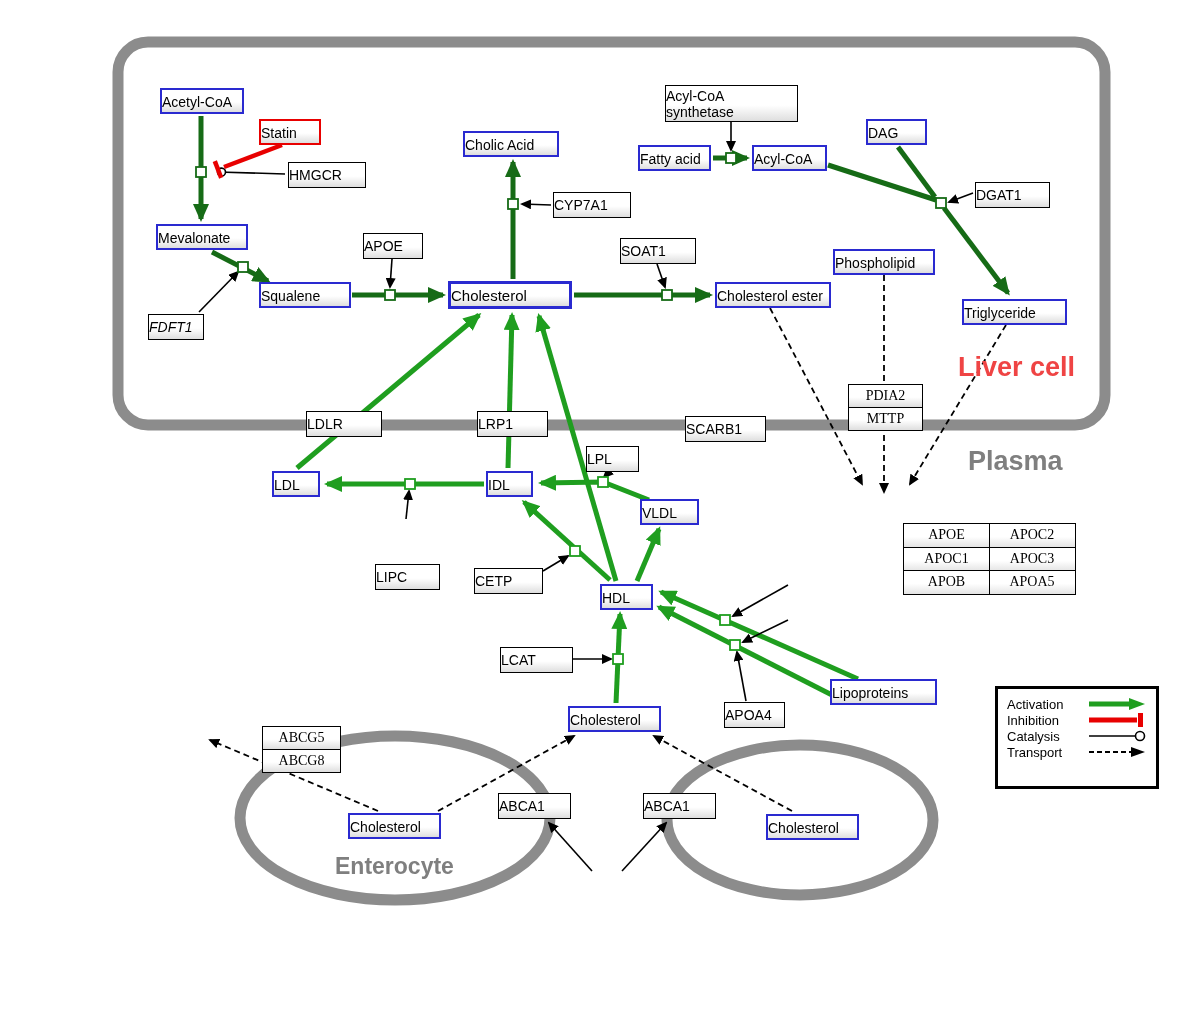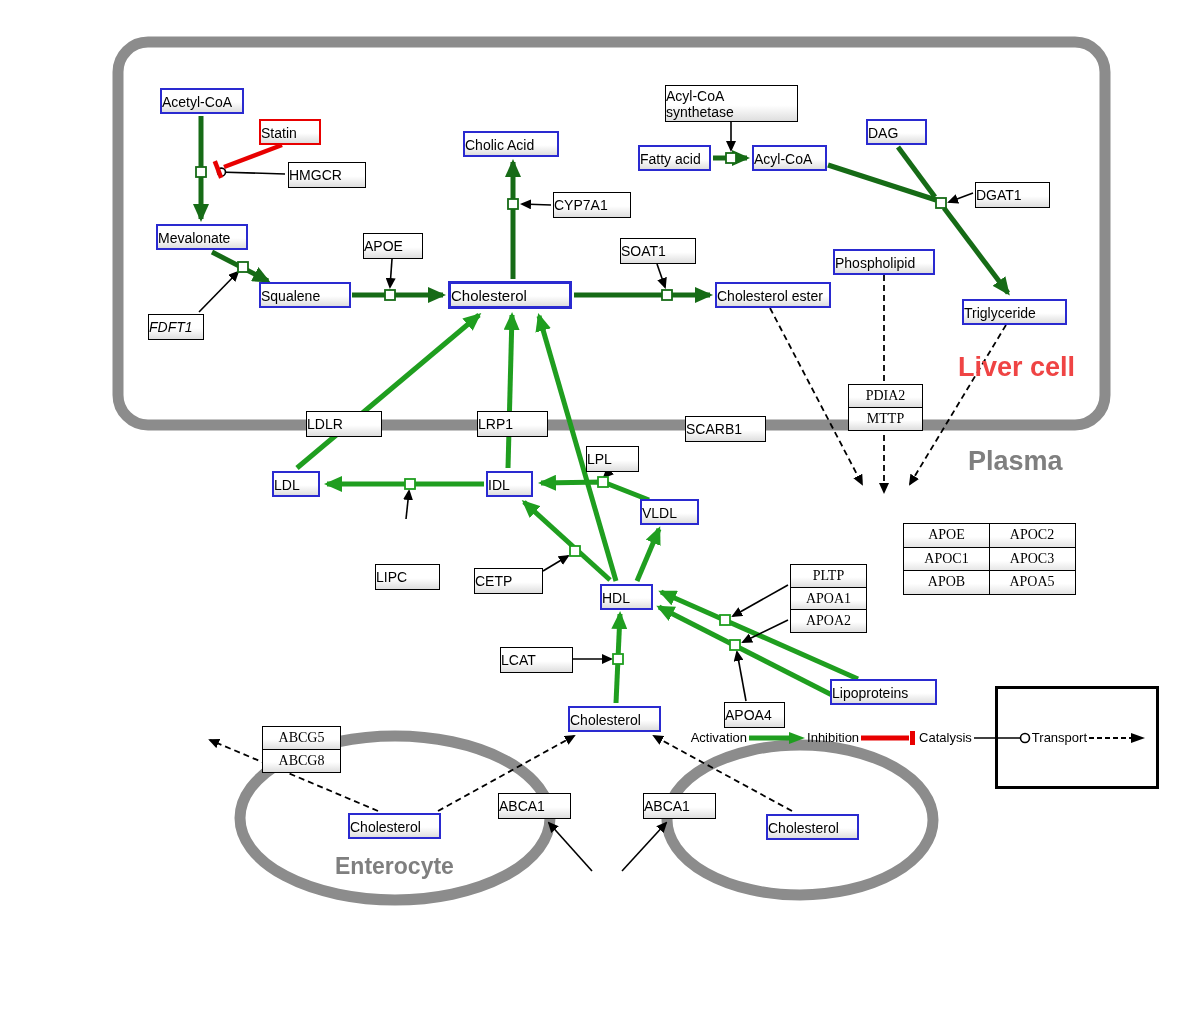--- a/index.html
+++ b/index.html
@@ -27,21 +27,21 @@
   .apo-cell { box-sizing:border-box; width:87px; height:25px; line-height:22px; text-align:center;
               font-size:14px; border:1.5px solid #000;
               background:linear-gradient(#ffffff 55%, #e4e4e4); }
   .apo-cell + .apo-cell { margin-left:-1.5px; }
 
   .regionlabel { position:absolute; z-index:2; font-weight:bold; color:#7f7f7f; white-space:nowrap; }
   .liverlabel  { color:#ef4444; }
 
   .legend { position:absolute; left:995px; top:686px; width:164px; height:103px; z-index:3;
             box-sizing:border-box; border:3px solid #000; background:#fff;
-            padding:7px 9px; display:flex; flex-direction:row; justify-content:flex-end; }
+            padding:7px 9px; display:flex; flex-direction:column; justify-content:flex-start; }
   .legend-row { display:flex; align-items:center; justify-content:space-between; font-size:13px; color:#000; }
   .legend-row svg { flex:0 0 auto; }
 </style>
 </head>
 <body>
 
 <div class="canvas">
 
   <svg class="layer" width="1200" height="1013">
     <defs>
@@ -179,25 +179,20 @@
     <div class="cellbox">MTTP</div>
   </div>
 
   <div class="node metabolite" style="left:272px; top:471px; width:48px;">LDL</div>
   <div class="node metabolite" style="left:486px; top:471px; width:47px;">IDL</div>
   <div class="node enzyme" style="left:375px; top:520px; width:65px;margin-top:44px;">LIPC</div>
   <div class="node enzyme" style="left:586px; top:446px; width:53px;">LPL</div>
   <div class="node metabolite" style="left:640px; top:499px; width:59px;">VLDL</div>
   <div class="node enzyme" style="left:474px; top:568px; width:69px;">CETP</div>
   <div class="node metabolite" style="left:600px; top:584px; width:53px;">HDL</div>
-  <div class="stack" style="left:790px; top:564px; width:77px;">
-    <div class="cellbox">PLTP</div>
-    <div class="cellbox">APOA1</div>
-    <div class="cellbox">APOA2</div>
-  </div>
   <div class="node enzyme" style="left:500px; top:647px; width:73px;">LCAT</div>
   <div class="node enzyme" style="left:724px; top:702px; width:61px;">APOA4</div>
   <div class="node metabolite" style="left:830px; top:679px; width:107px;">Lipoproteins</div>
 
   <div class="stack" style="left:903px; top:523px;">
     <div class="apo-row">
       <div class="apo-cell">APOE</div>
       <div class="apo-cell">APOC2</div>
     </div>
     <div class="apo-row">

